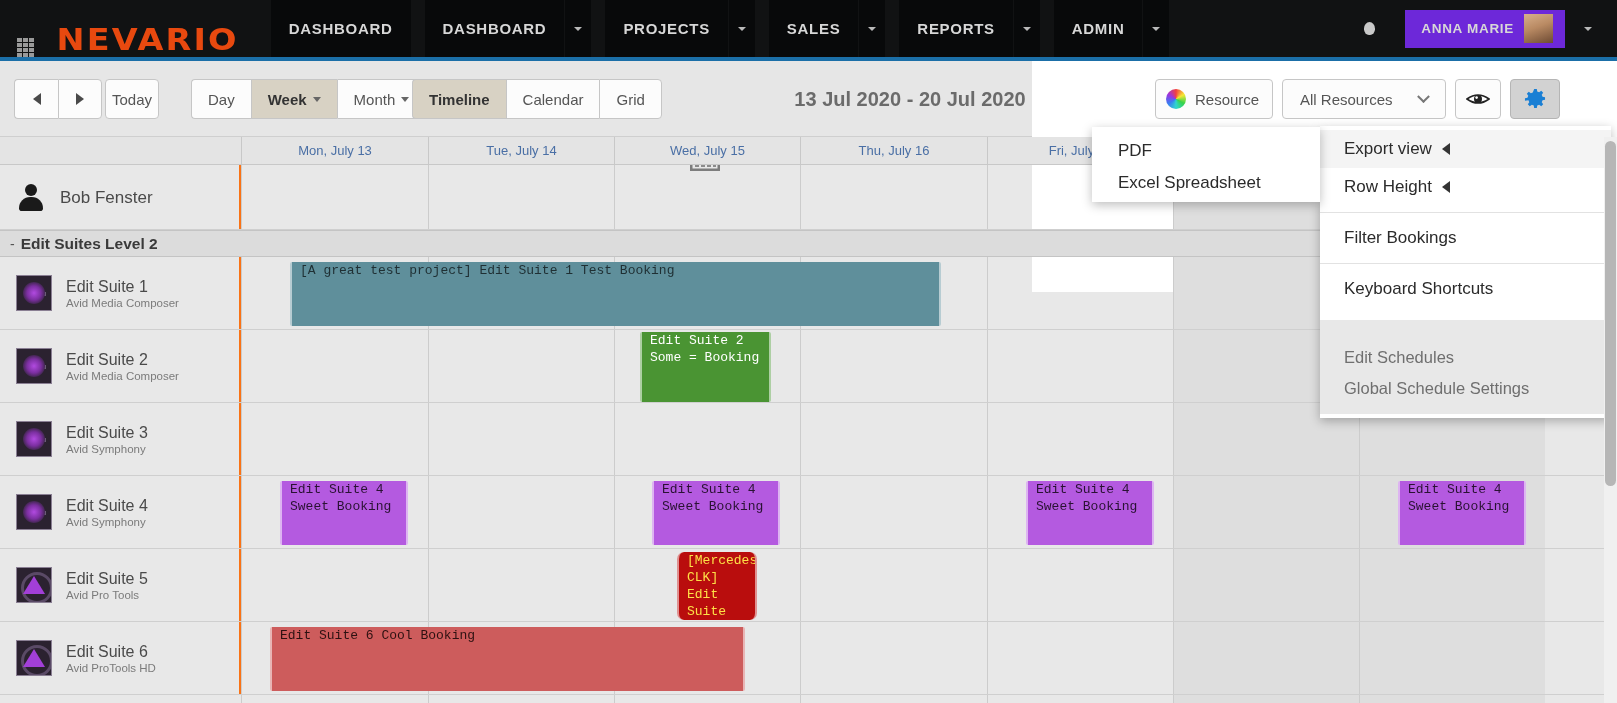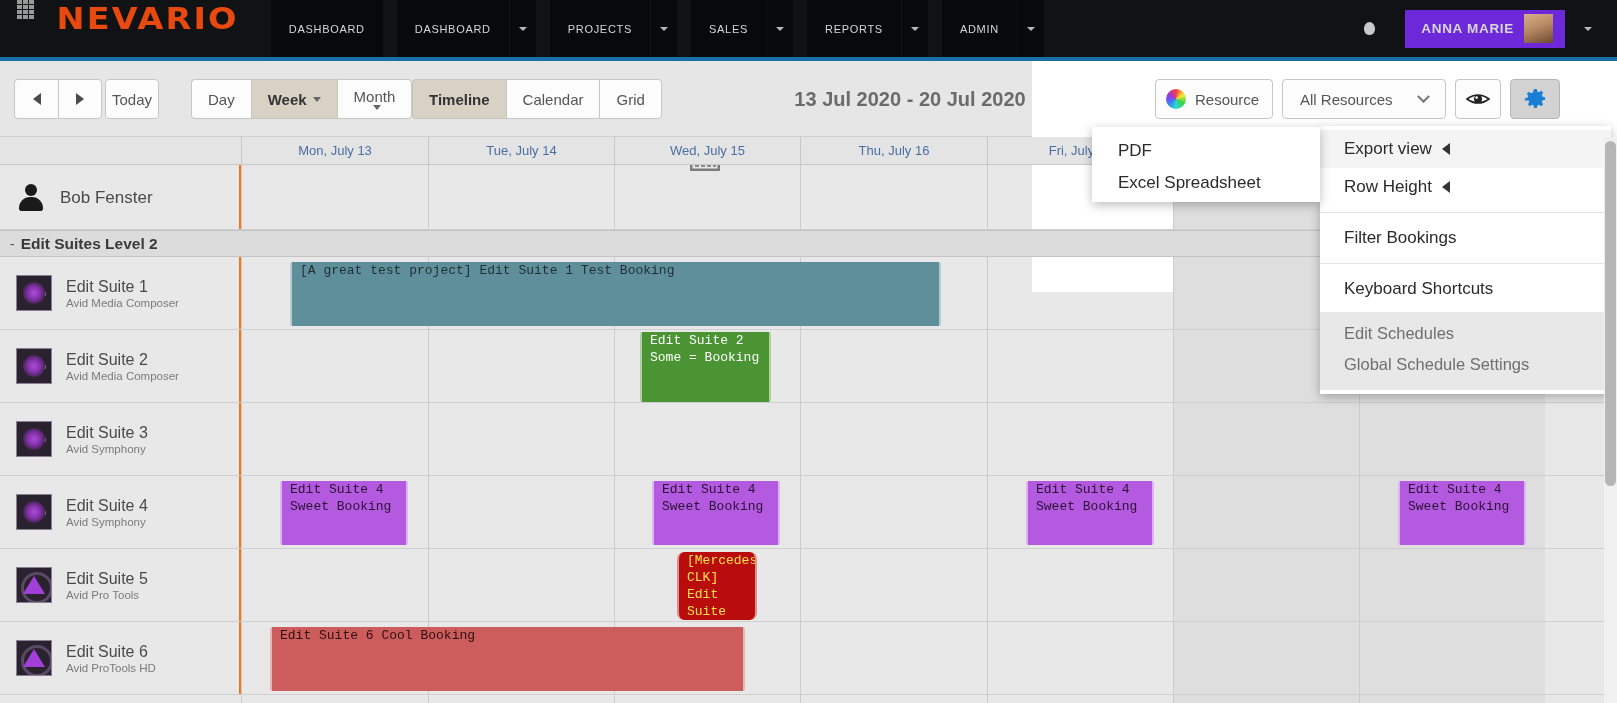--- a/index.html
+++ b/index.html
@@ -5,36 +5,36 @@
   * { box-sizing: border-box; margin: 0; padding: 0; }
   html, body {
     width: 1617px; height: 703px;
     font-family: "Liberation Sans", sans-serif;
     overflow: hidden; background: #e8e8e8;
   }
 
   
   #topnav {
     position: absolute; left: 0; top: 0; width: 1617px; height: 57px;
-    background: #111213; display: flex; align-items: flex-start;
+    background: #111213; display: flex; align-items: flex-end;
   }
   #nav-grid-icon { width: 50px; display: flex; justify-content: center; align-items: center; cursor: pointer; }
   #nav-grid-icon .g { width: 17px; height: 19px; display: grid;
     grid-template-columns: 1fr 1fr 1fr; grid-template-rows: 1fr 1fr 1fr 1fr; gap: 1px; }
   #nav-grid-icon .g i { background: #9a9a9a; display: block; }
   .brand {
     color: #e8490f; font-size: 31px; font-weight: 700; letter-spacing: 2px;
     font-family: "DejaVu Sans", sans-serif; padding: 0 18px 0 6px;
     transform: scaleX(1.08); transform-origin: left center;
   }
   .navitems { display: flex; align-items: center; height: 57px; margin-left: 28px; }
   .navgroup { display: flex; align-items: stretch; height: 57px; }
   .navlink {
     display: flex; align-items: center; padding: 0 18px; color: #d7d7d7;
-    font-size: 11px; font-weight: 400; letter-spacing: .7px; cursor: pointer;
+    font-size: 15px; font-weight: 700; letter-spacing: .7px; cursor: pointer;
     background: #08090a; margin-right: 1px;
   }
   .navcaret {
     display: flex; align-items: center; justify-content: center; width: 26px;
     background: #08090a; cursor: pointer; margin-right: 14px;
   }
   .navcaret .tri { width: 0; height: 0; border-left: 4px solid transparent;
     border-right: 4px solid transparent; border-top: 4px solid #b9b9b9; }
   .nav-right { margin-left: auto; display: flex; align-items: center; height: 57px; }
   #notif-dot { width: 11px; height: 13px; border-radius: 50% 50% 45% 45%; background: #c9c9c9; margin-right: 30px; }
@@ -56,21 +56,21 @@
     font-size: 15px; color: #555; display: flex; align-items: center;
     justify-content: center; cursor: pointer; height: 40px;
   }
   .grp { position: absolute; top: 18px; display: flex; }
   .grp .seg {
     background: #fcfcfc; border: 1px solid #c6c6c6; height: 40px;
     display: flex; align-items: center; justify-content: center;
     font-size: 15px; color: #555; cursor: pointer; padding: 0 16px;
     border-right-width: 0;
   }
-  .grp .seg:last-child { border-right-width: 1px; border-radius: 0 4px 4px 0; flex-direction: column; }
+  .grp .seg:last-child { border-right-width: 1px; border-radius: 0 4px 4px 0; }
   .grp .seg:first-child { border-radius: 4px 0 0 4px; }
   .grp .seg.active { background: #d8d2c4; color: #333; font-weight: 700; }
   .arrowbtn { width: 44px; }
   .arrowbtn .tri-l { width: 0; height: 0; border-top: 6px solid transparent;
     border-bottom: 6px solid transparent; border-right: 8px solid #4a4a4a; }
   .arrowbtn .tri-r { width: 0; height: 0; border-top: 6px solid transparent;
     border-bottom: 6px solid transparent; border-left: 8px solid #4a4a4a; }
   .minicaret { width: 0; height: 0; border-left: 4px solid transparent;
     border-right: 4px solid transparent; border-top: 5px solid #666; margin-left: 6px; }
   #daterange {
@@ -143,21 +143,21 @@
 
   
   #settings-menu {
     position: absolute; left: 1320px; top: 126px; width: 291px;
     background: #fff; box-shadow: 0 3px 10px rgba(0,0,0,.28); z-index: 20;
     padding: 4px 0; font-size: 17px; color: #2b2b2b;
   }
   #settings-menu .mi { padding: 9px 24px; cursor: pointer; display: flex; align-items: center; }
   #settings-menu .mi.hl { background: #f4f4f4; }
   #settings-menu .sep { height: 1px; background: #e2e2e2; margin: 6px 0; }
-  #settings-menu .grey-sec { background: #e8e8e8; padding: 6px 0 10px; margin-top: 4px; }
+  #settings-menu .grey-sec { background: #e8e8e8; padding: 22px 0 10px; margin-top: 12px; }
   #settings-menu .grey-sec .mi { color: #6f6f6f; padding: 6px 24px; font-size: 16.5px; }
   .lcaret { width: 0; height: 0; border-top: 6px solid transparent;
     border-bottom: 6px solid transparent; border-right: 8px solid #333; margin-left: 10px; }
   #export-submenu {
     position: absolute; left: 1092px; top: 127px; width: 228px; height: 75px;
     background: #fff; box-shadow: 0 3px 10px rgba(0,0,0,.26); z-index: 21;
     padding: 8px 0; font-size: 17px; color: #2b2b2b;
   }
   #export-submenu .mi { padding: 6px 26px; cursor: pointer; }
 

